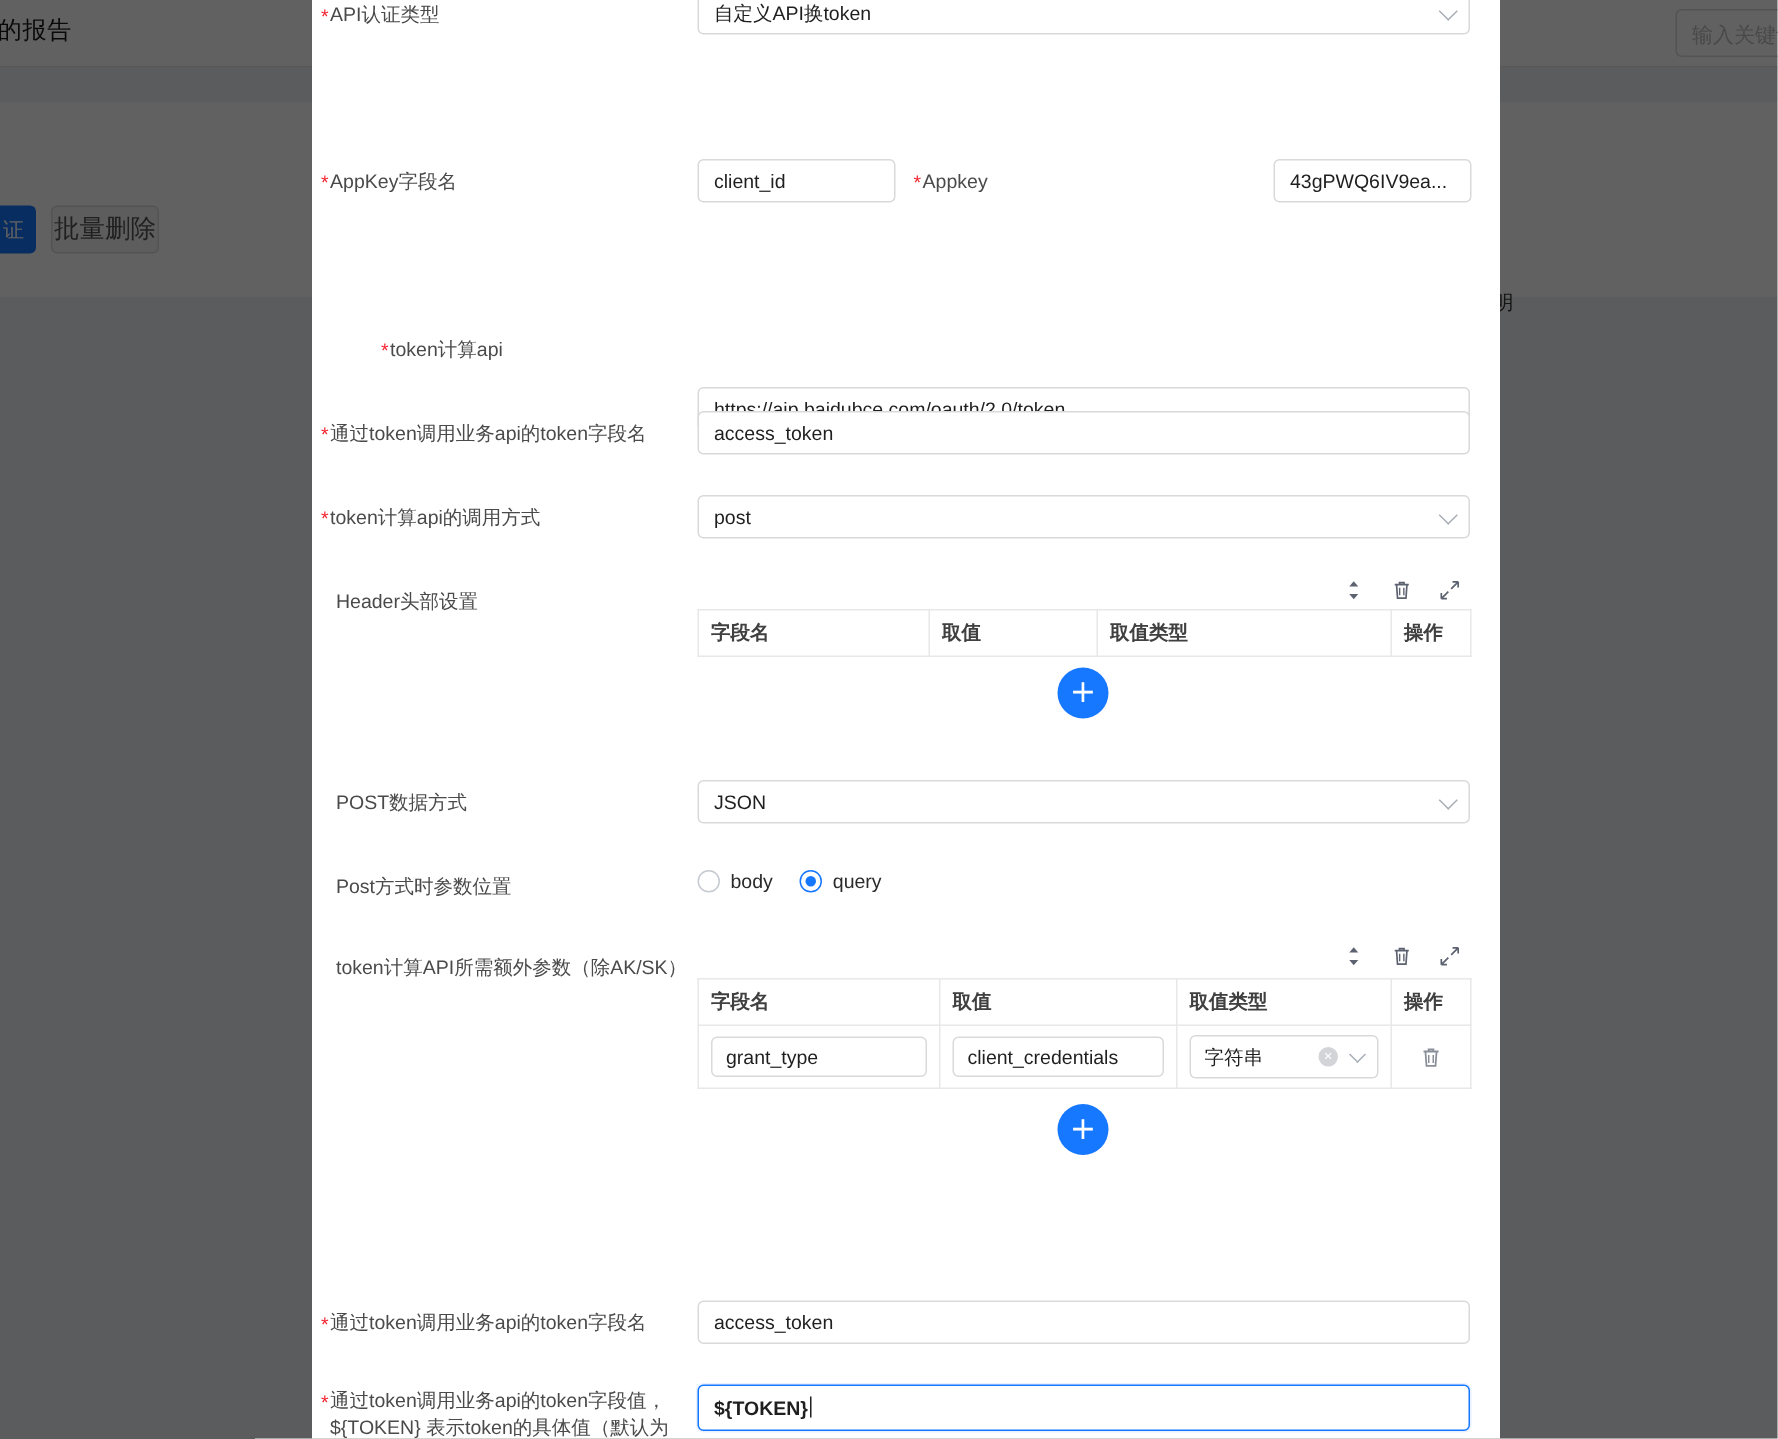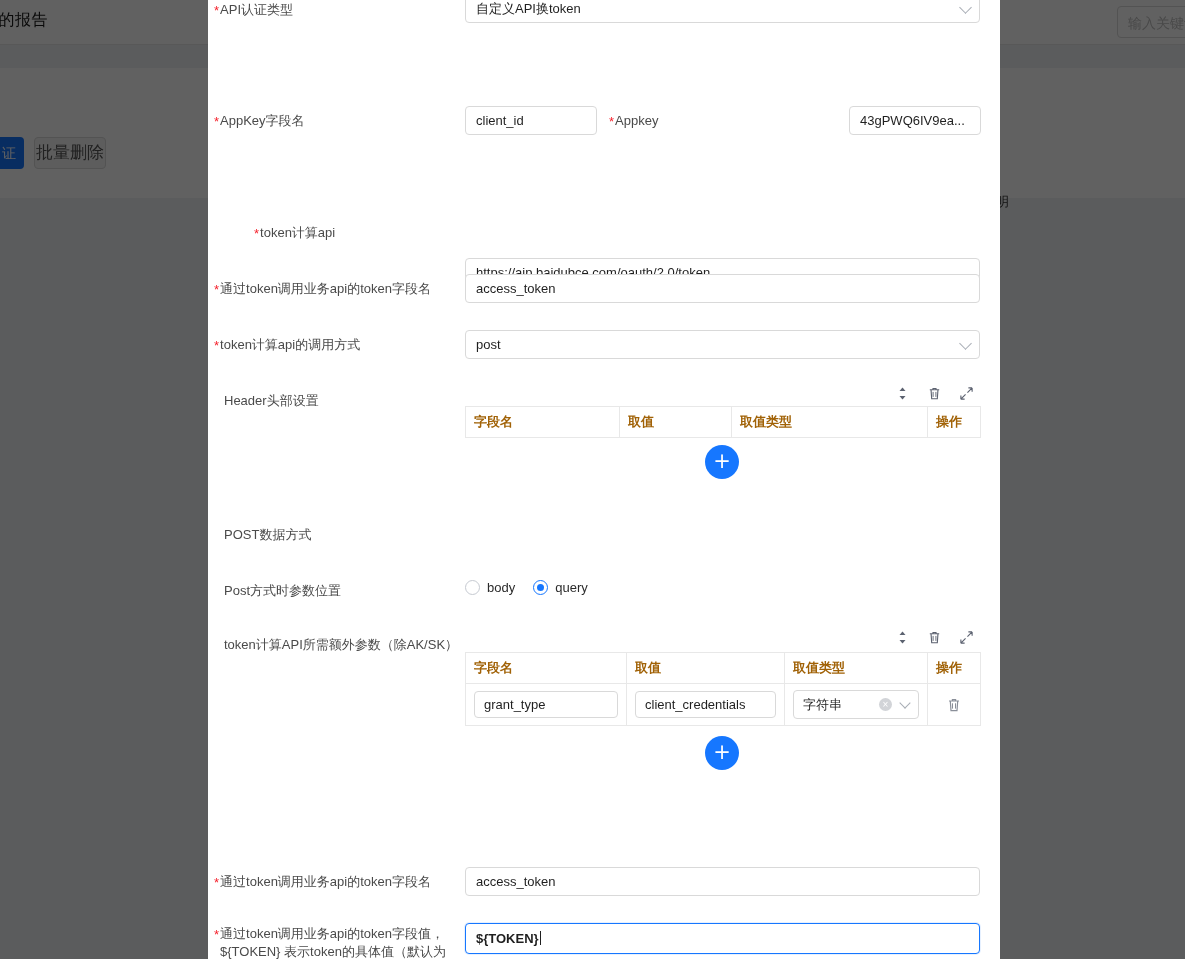--- a/index.html
+++ b/index.html
@@ -167,21 +167,21 @@
 
   table.grid {
     position: absolute;
     border-collapse: collapse;
     table-layout: fixed;
     background: #fff;
   }
   table.grid th {
     border: 1px solid #e8e8e8;
     background: #fff;
-    font-size: 13px; font-weight: bold; color: #a16207;
+    font-size: 13px; font-weight: bold; color: #404040;
     text-align: left;
     padding: 6px 8px;
     height: 27px;
     white-space: nowrap;
   }
   table.grid td {
     border: 1px solid #e8e8e8;
     padding: 6px 8px;
     height: 42px;
     vertical-align: middle;
@@ -322,20 +322,24 @@
         </tr>
       </thead>
       <tbody></tbody>
     </table>
 
     <div class="add-btn" style="left:497px;top:59px;">+</div>
   </div>
 
   <div class="form-row" style="top:520px;height:30px;">
     <div class="lbl indent" style="top:6px;">POST数据方式</div>
+    <div class="ctl select-box" style="top:0;width:515px;">
+      <span>JSON</span>
+      <span class="chev"></span>
+    </div>
   </div>
 
   <div class="form-row" style="top:576px;height:30px;">
     <div class="lbl indent" style="top:6px;">Post方式时参数位置</div>
     <div class="radio-group" style="top:4px;">
       <label class="radio-item">
         <span class="radio-dot"></span>
         <span>body</span>
       </label>
       <label class="radio-item">

